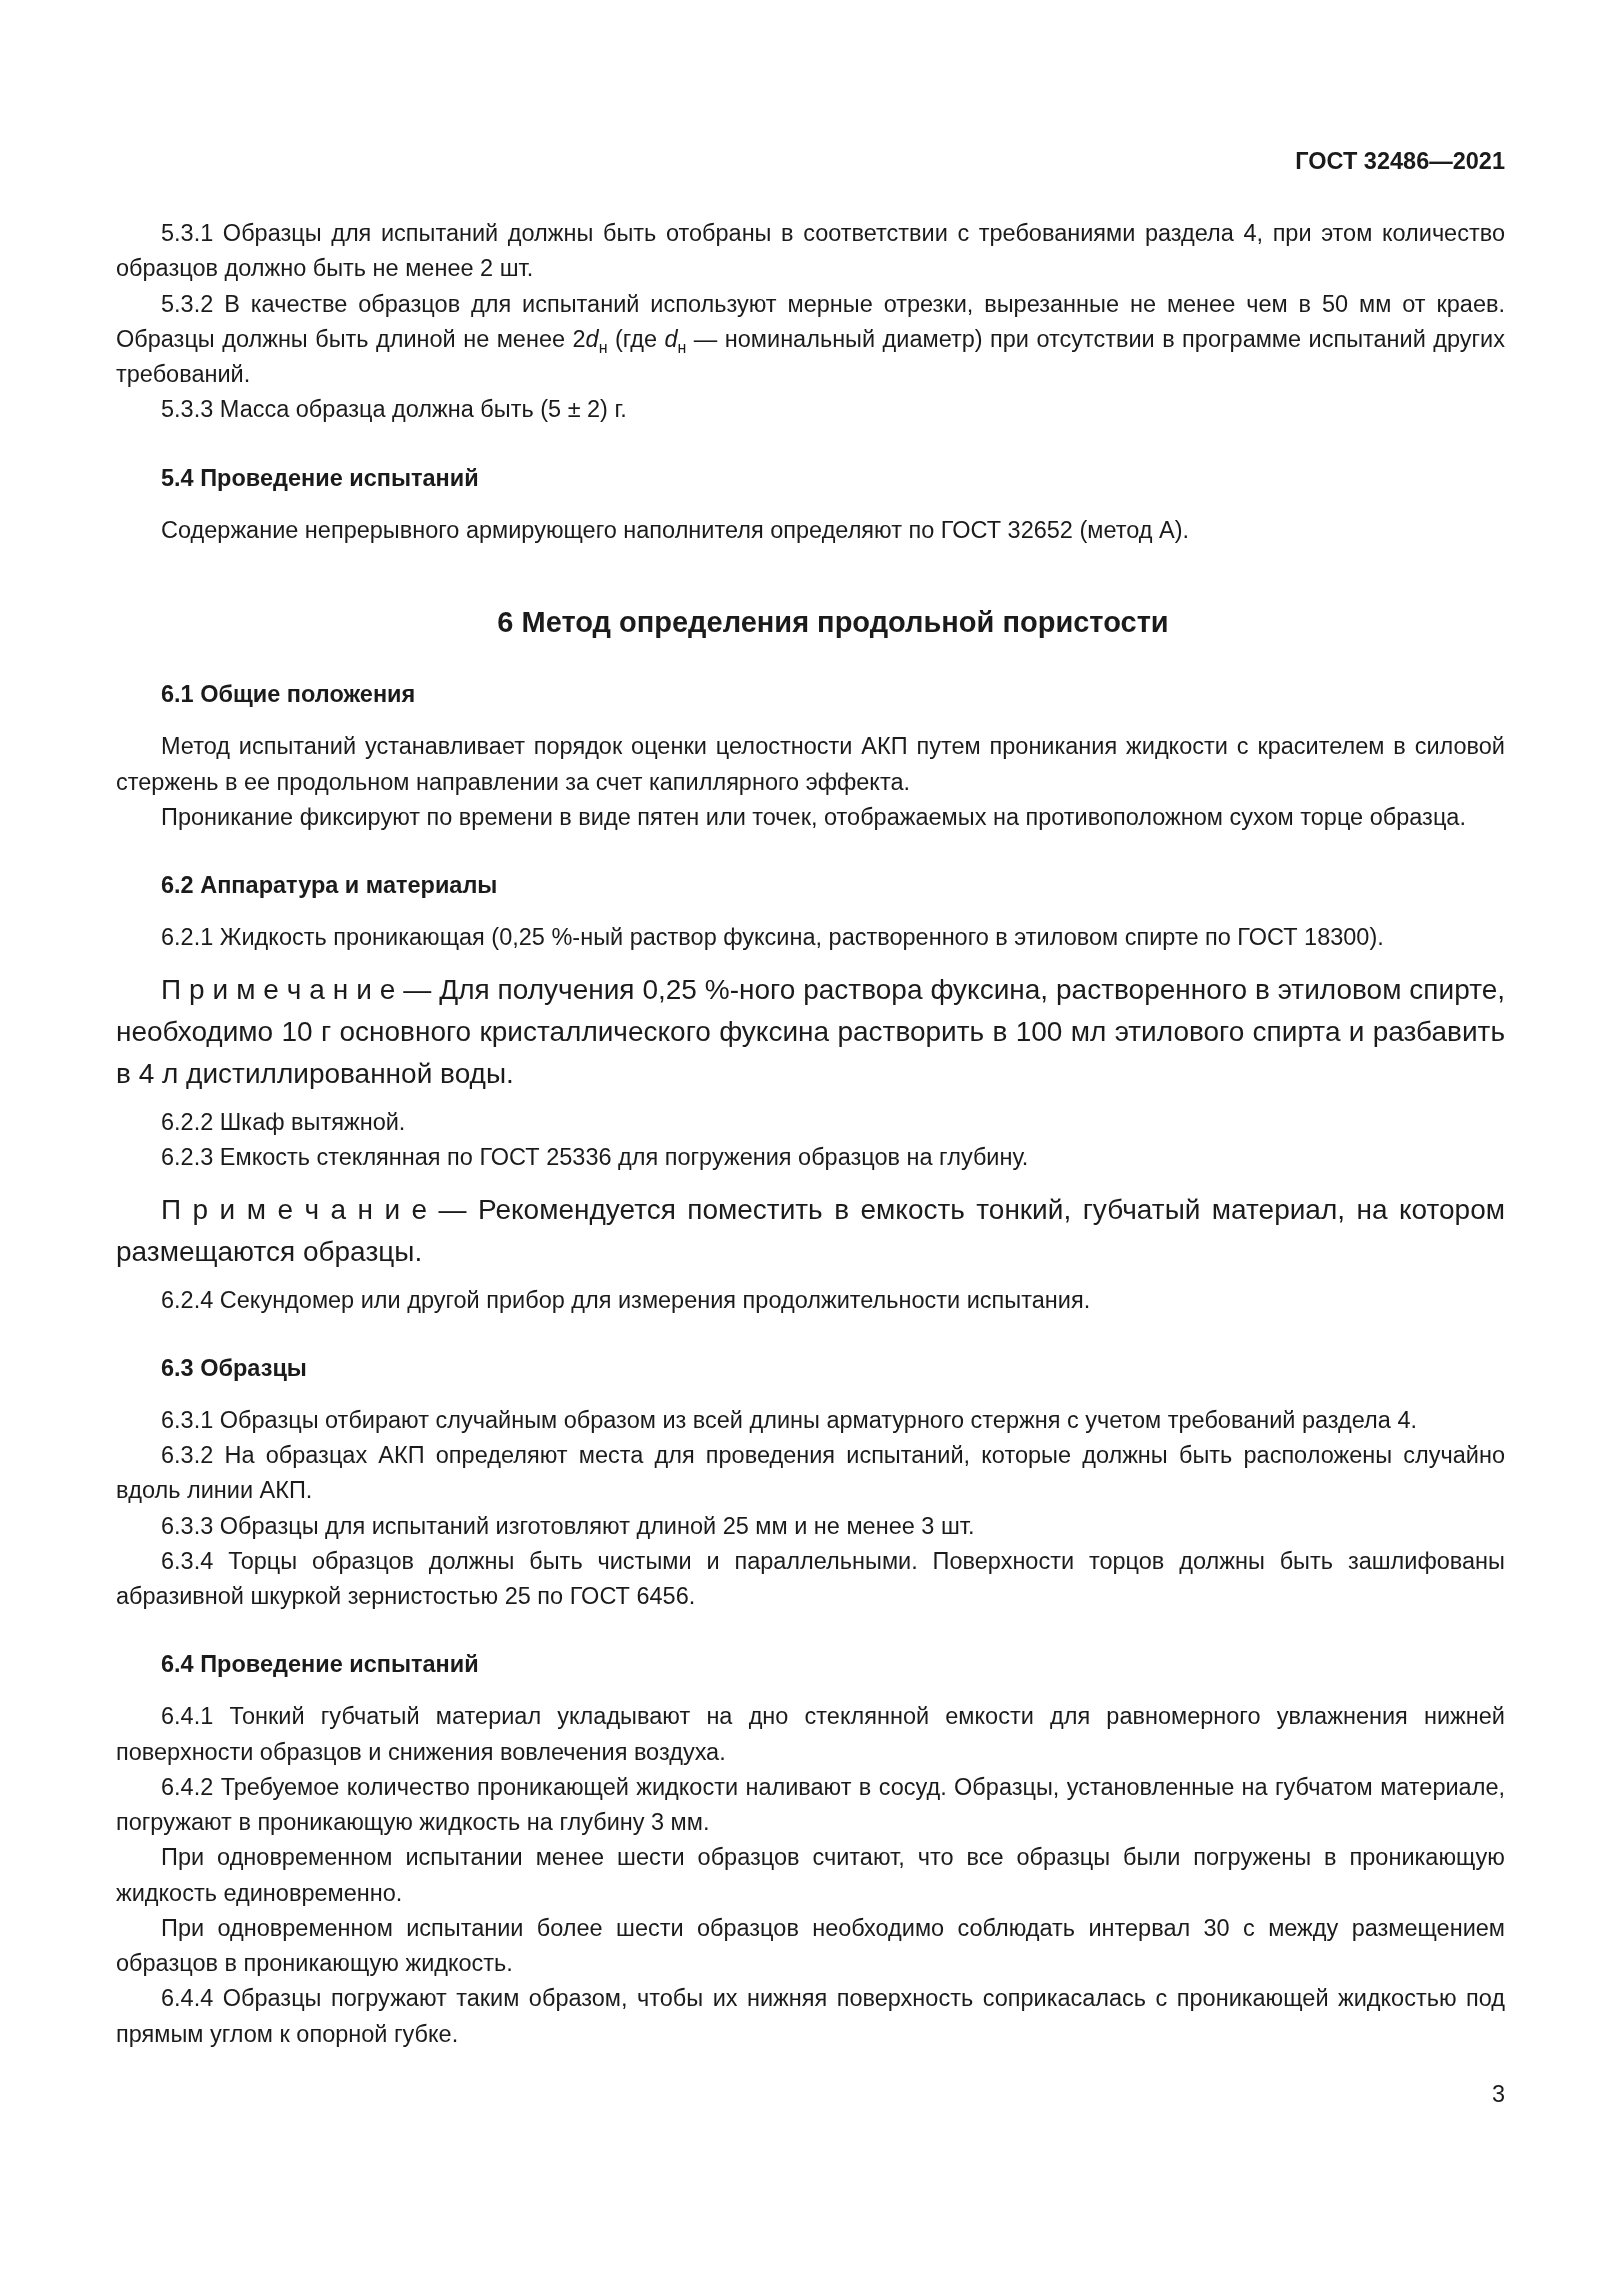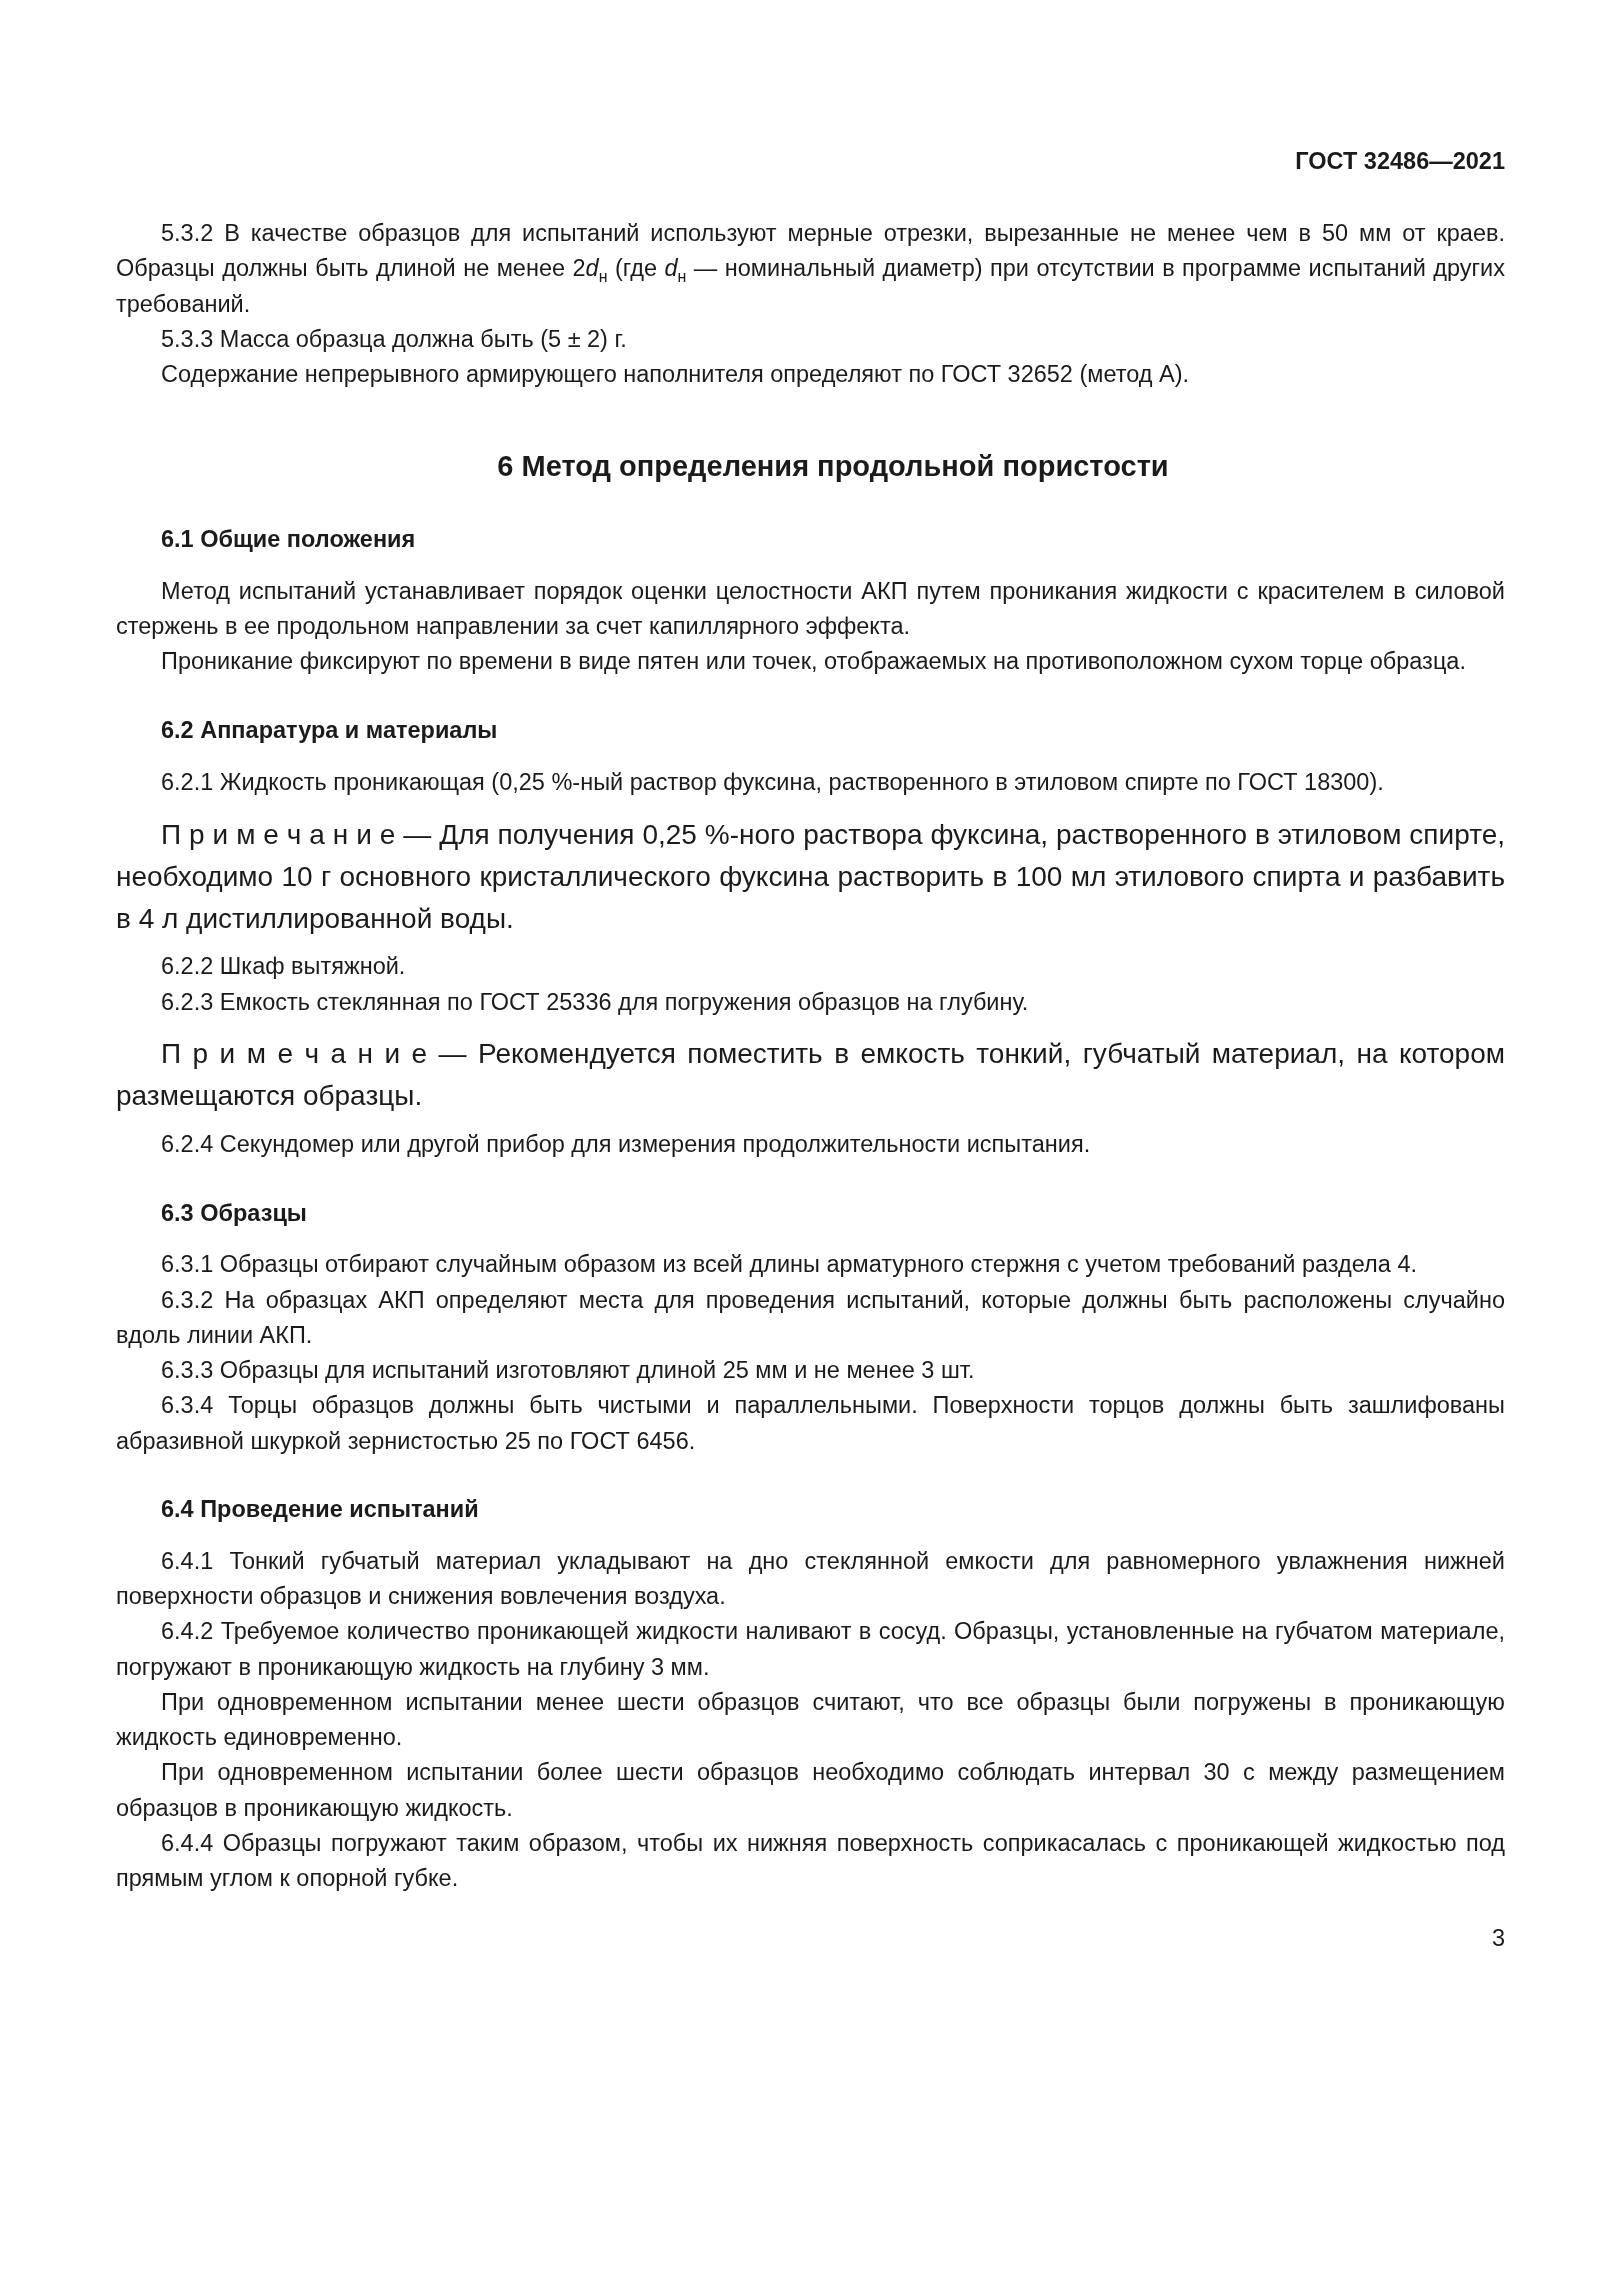--- a/index.html
+++ b/index.html
@@ -64,23 +64,25 @@
 <body>
 
 <div class="page">
 
   <div class="doc-header">
     <span>ГОСТ 32486—2021</span>
   </div>
 
   <div class="content">
 
+    <p class="para">5.3.1 Образцы для испытаний должны быть отобраны в соответствии с требованиями раздела 4, при этом количество образцов должно быть не менее 2 шт.</p>
     <p class="para"><span>5.3.2 В качестве образцов для испытаний используют мерные отрезки, вырезанные не менее чем в 50 мм от краев. Образцы должны быть длиной не менее 2</span><i>d</i><sub>н</sub><span> (где </span><i>d</i><sub>н</sub><span> — номинальный диаметр) при отсутствии в программе испытаний других требований.</span></p>
     <p class="para">5.3.3 Масса образца должна быть (5 ± 2) г.</p>
 
+    <p class="h3">5.4 Проведение испытаний</p>
     <p class="para">Содержание непрерывного армирующего наполнителя определяют по ГОСТ 32652 (метод А).</p>
 
     <p class="h1">6 Метод определения продольной пористости</p>
 
     <p class="h3">6.1 Общие положения</p>
     <p class="para">Метод испытаний устанавливает порядок оценки целостности АКП путем проникания жидкости с красителем в силовой стержень в ее продольном направлении за счет капиллярного эффекта.</p>
     <p class="para">Проникание фиксируют по времени в виде пятен или точек, отображаемых на противоположном сухом торце образца.</p>
 
     <p class="h3">6.2 Аппаратура и материалы</p>
     <p class="para">6.2.1 Жидкость проникающая (0,25 %-ный раствор фуксина, растворенного в этиловом спирте по ГОСТ 18300).</p>

